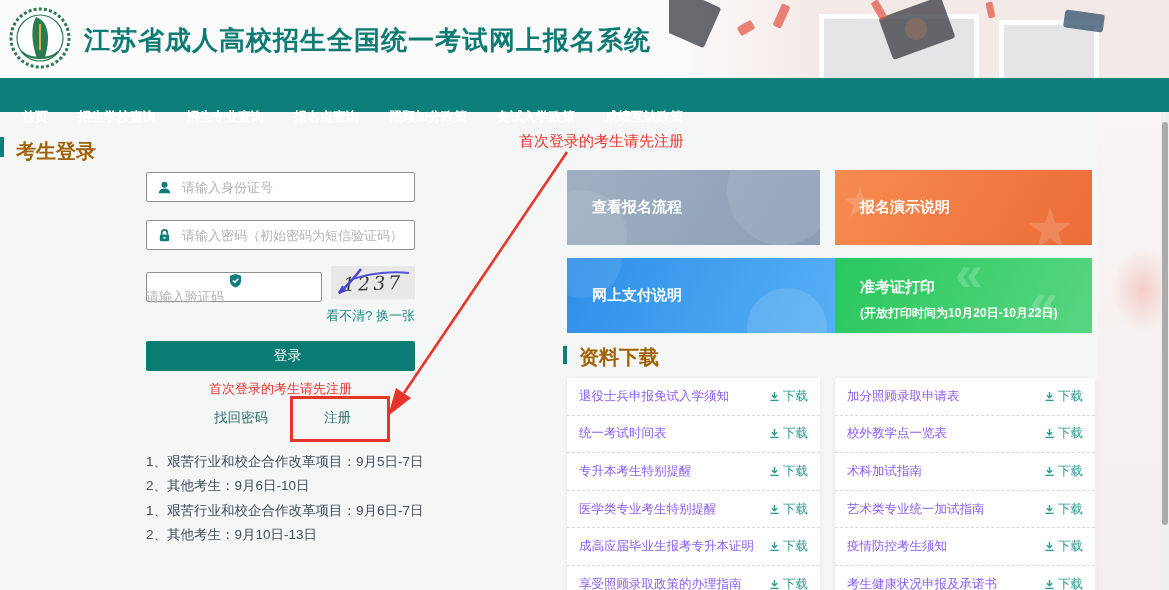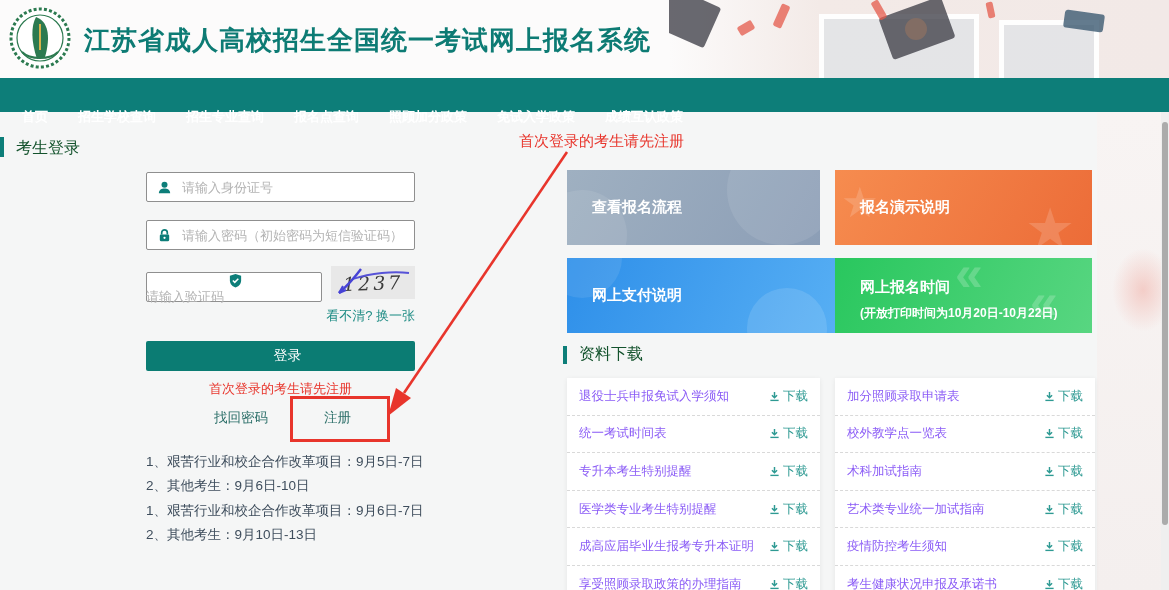--- a/index.html
+++ b/index.html
@@ -27,21 +27,21 @@
   .right-strip{position:absolute;left:1097px;top:112px;width:72px;height:478px;
         background:linear-gradient(180deg,#f8f4f3,#f4efee);}
   .pink-blob{position:absolute;left:1112px;top:248px;width:62px;height:84px;
         background:radial-gradient(ellipse at center,rgba(240,168,158,.5),rgba(240,168,158,0) 70%);}
   .scroll-track{position:absolute;left:1161px;top:112px;width:8px;height:478px;background:#efefef;}
   .scroll-thumb{position:absolute;left:1162px;top:122px;width:6px;height:403px;
         background:#ababab;border-radius:3px;cursor:pointer;}
 
   
   .accent-bar{position:absolute;width:4px;background:#0d7e79;}
-  .section-title{position:absolute;font-size:16px;font-weight:normal;color:#14532d;white-space:nowrap;}
+  .section-title{position:absolute;font-size:20px;font-weight:bold;color:#a16207;white-space:nowrap;}
 
   
   .field{position:absolute;left:146px;height:30px;border:1px solid #8f8f8f;background:#fff;
         border-radius:2px;display:flex;align-items:center;box-sizing:border-box;}
   .field .ficon{margin:0 8px 0 10px;display:flex;align-items:center;}
   .field input{border:0;outline:0;flex:1;font-size:13px;color:#333;background:transparent;
         font-family:inherit;min-width:0;}
   .field input::placeholder{color:#b4b4b4;}
   .f1{top:172px;width:269px;}
   .f2{top:220px;width:269px;}
@@ -220,21 +220,21 @@
 
   <div class="card card-pay">
     <div class="deco-circle" style="left:180px;top:30px;width:80px;height:80px;background:rgba(255,255,255,.12);"></div>
     <div class="deco-circle" style="left:-25px;top:-40px;width:80px;height:80px;"></div>
     <div class="card-label">网上支付说明</div>
   </div>
 
   <div class="card card-ticket">
     <div class="deco-chev" style="left:120px;top:-14px;">«</div>
     <div class="deco-chev" style="left:195px;top:14px;">«</div>
-    <div class="card-label">网上报名时间</div>
+    <div class="card-label">准考证打印</div>
     <div class="card-sub">(开放打印时间为10月20日-10月22日)</div>
   </div>
 
   <div class="accent-bar" style="left:563px;top:346px;height:18px;"></div>
   <div class="section-title" style="left:579px;top:344px;">资料下载</div>
 
   <div class="panel panel-left">
     <div class="dl-row">
       <span class="dl-name">退役士兵申报免试入学须知</span>
       <span class="dl-link">

